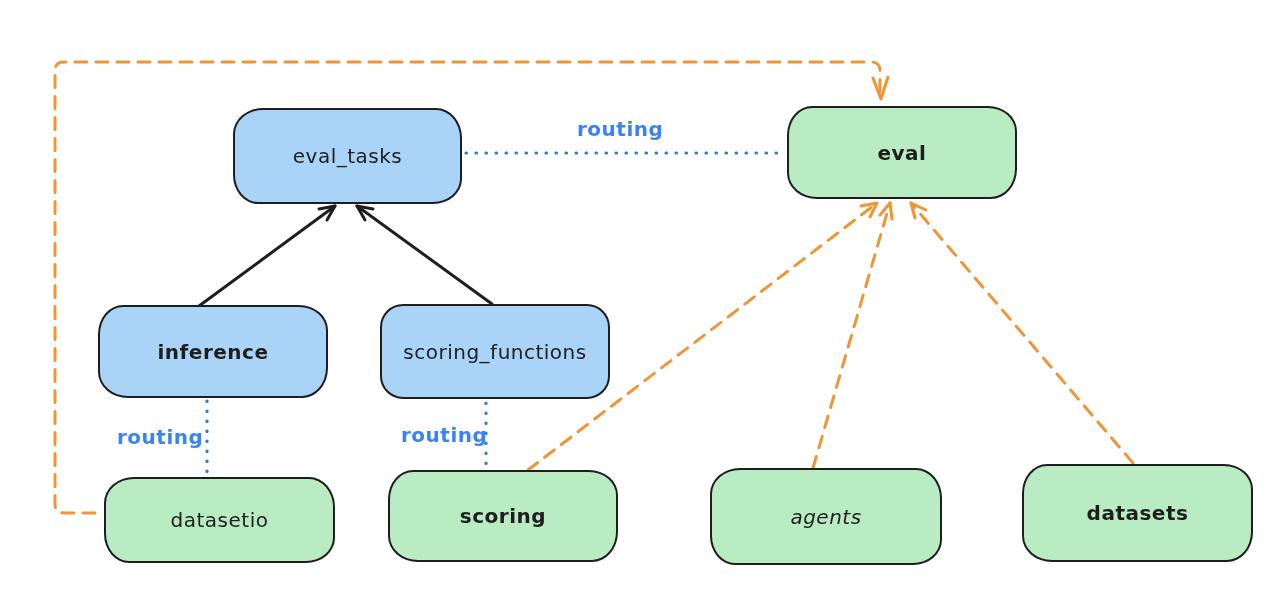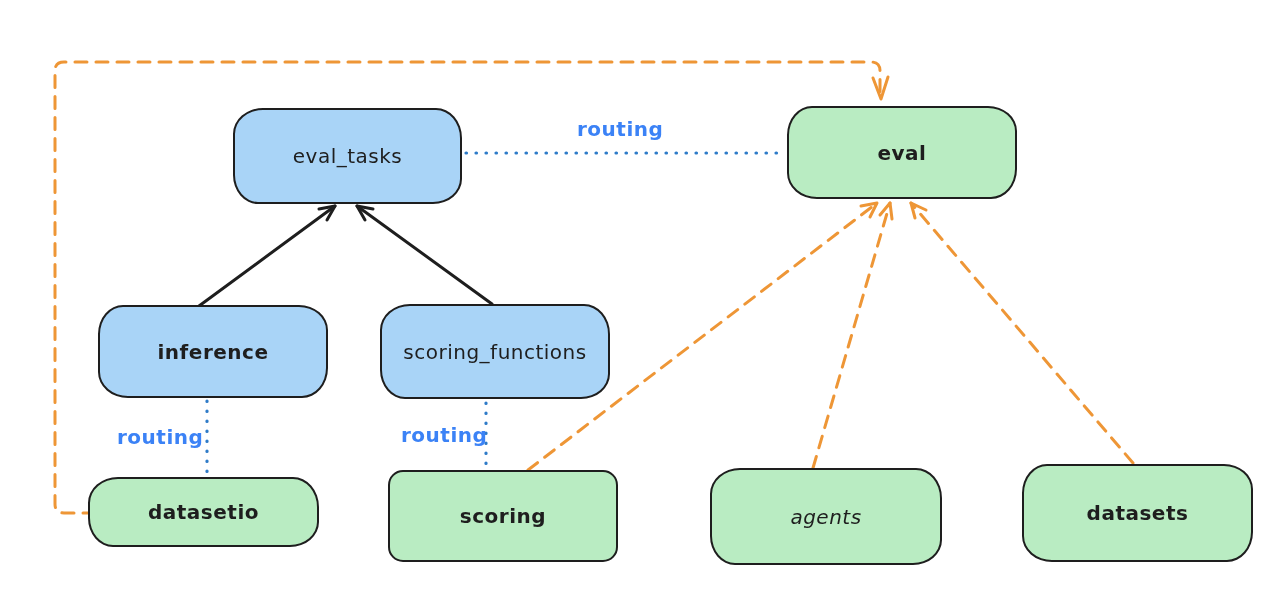--- a/index.html
+++ b/index.html
@@ -94,29 +94,29 @@
   </div>
 
   <div class="node provider r2" style="left:787px; top:106px; width:230px; height:93px;">
     <span>eval</span>
   </div>
 
   <div class="node api r2" style="left:98px; top:305px; width:230px; height:93px;">
     <span>inference</span>
   </div>
 
-  <div class="node api r1" style="left:380px; top:304px; width:230px; height:95px;">
+  <div class="node api r1" style="left:380px; top:304px; width:230px; height:95px;border-radius:23px;">
     <span>scoring_functions</span>
   </div>
 
-  <div class="node provider r1" style="left:88px; top:477px; width:231px; height:70px;font-weight:bold;">
+  <div class="node provider r1" style="left:104px; top:477px; width:231px; height:86px;">
     <span>datasetio</span>
   </div>
 
-  <div class="node provider r2" style="left:388px; top:470px; width:230px; height:92px;border-radius:15px;">
+  <div class="node provider r2" style="left:388px; top:470px; width:230px; height:92px;">
     <span>scoring</span>
   </div>
 
   <div class="node provider r1" style="left:710px; top:468px; width:232px; height:97px;font-style:italic;">
     <span>agents</span>
   </div>
 
   <div class="node provider r2" style="left:1022px; top:464px; width:231px; height:98px;">
     <span>datasets</span>
   </div>

